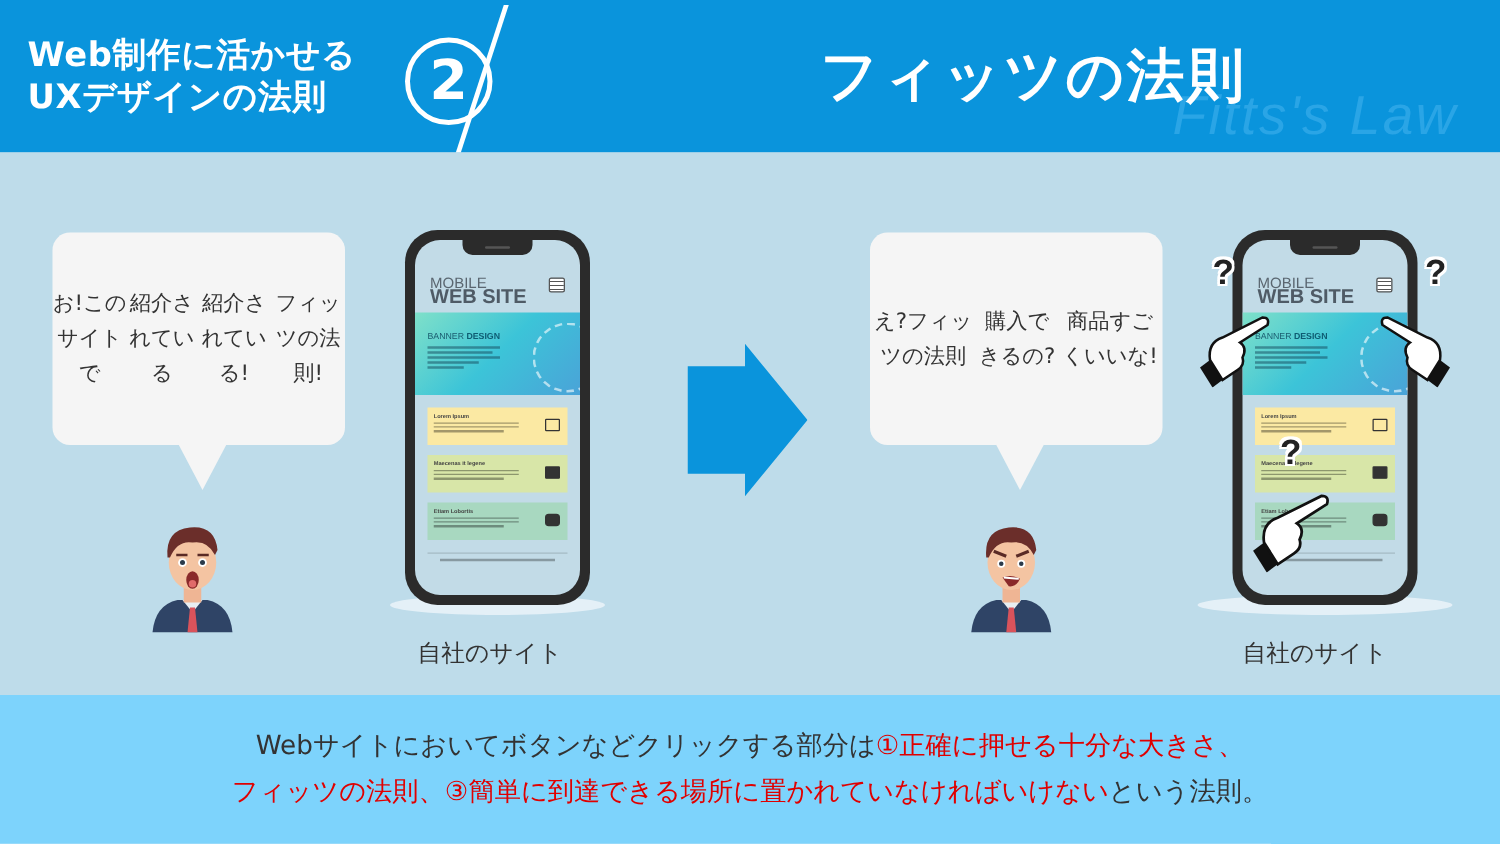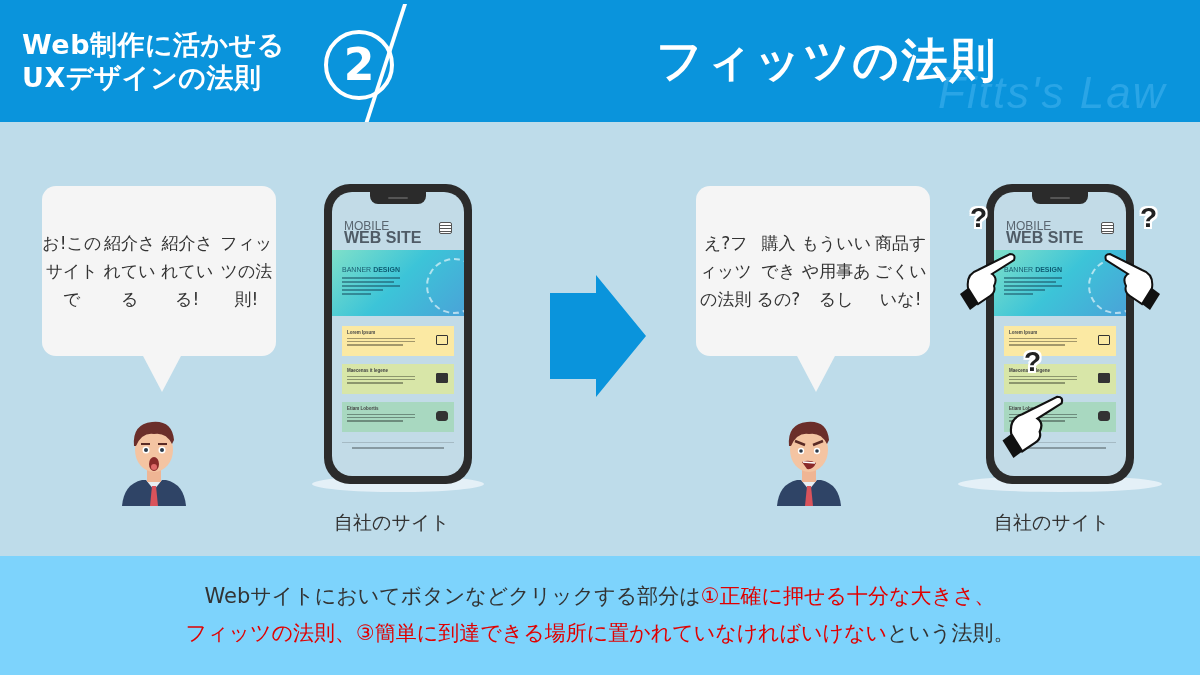--- a/index.html
+++ b/index.html
@@ -162,21 +162,20 @@
   </div>
   <div class="caption caption-left">自社のサイト</div>
 
   <svg class="arrow" viewBox="0 0 96 122">
     <polygon points="0,18 46,18 46,0 96,61 46,122 46,104 0,104" fill="#0a94dc"></polygon>
   </svg>
 
   <div class="bubble bubble-right">
     <div>え?フィッツの法則</div>
     <div>購入できるの?</div>
-    <div>もういいや用事あるし</div>
     <div>商品すごくいいな!</div>
   </div>
 
   <svg class="person person-right" viewBox="0 0 76 96">
     <path d="M6 96 Q8 74 26 70 L50 70 Q68 74 70 96 Z" fill="#2f4466"></path>
     <path d="M30 70 L38 80 L46 70 Z" fill="#e8eef2"></path>
     <path d="M36 76 L40 76 L42 96 L34 96 Z" fill="#d9535b"></path>
     <rect x="31" y="58" width="14" height="14" fill="#efb594"></rect>
     <ellipse cx="38" cy="40" rx="19" ry="22" fill="#f4c4a2"></ellipse>
     <path d="M18 36 Q16 14 36 12 Q56 10 58 30 L56 34 Q50 22 38 24 Q26 22 20 36 Z" fill="#6b2e2a"></path>

